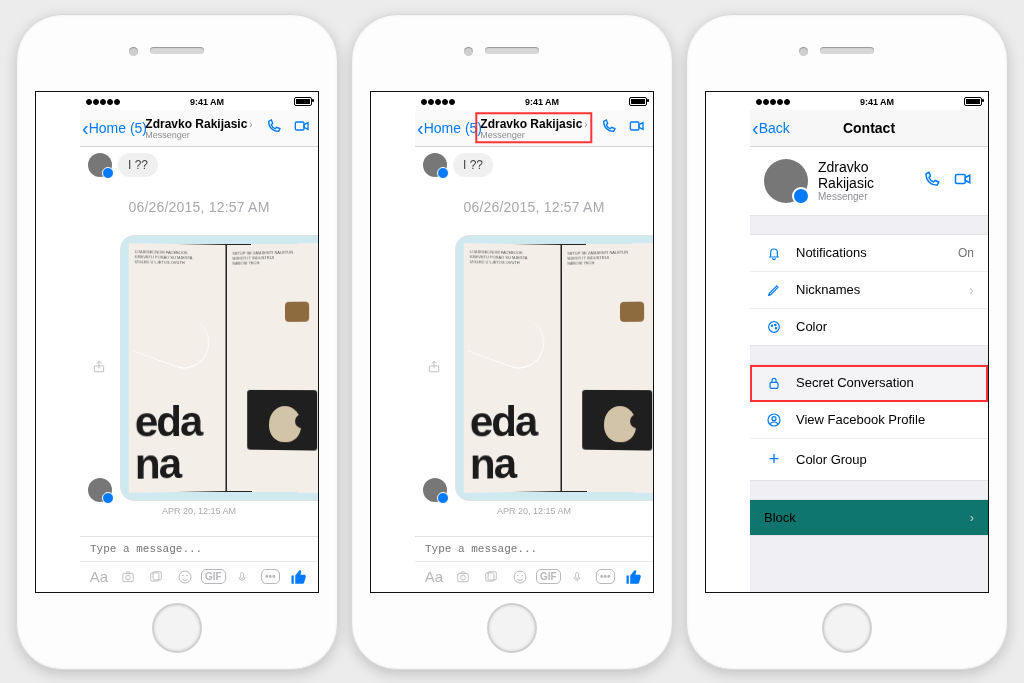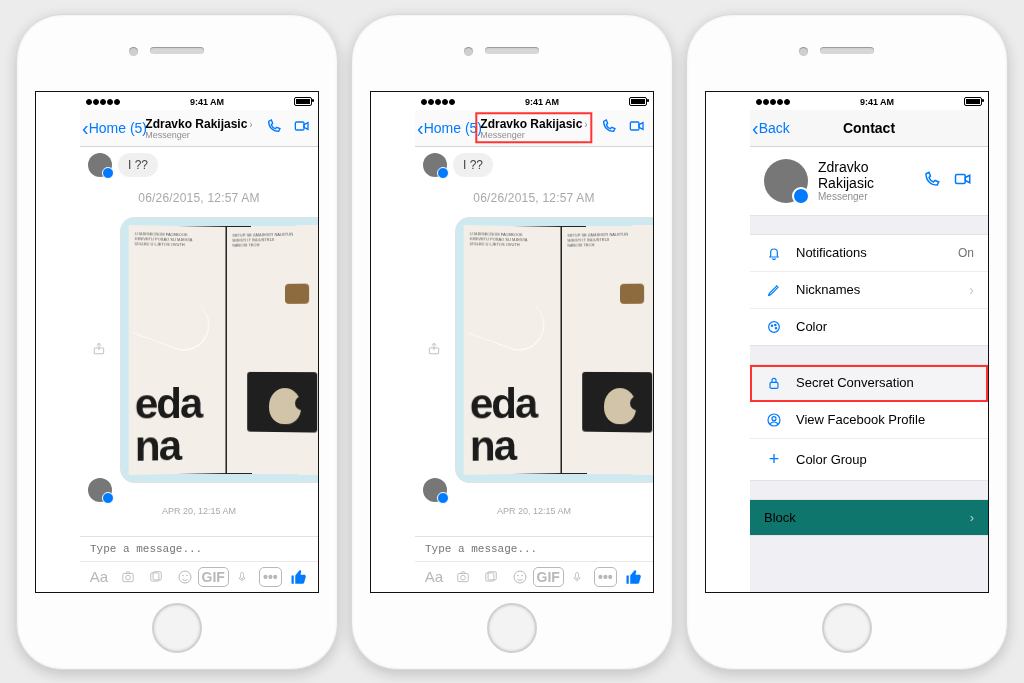--- a/index.html
+++ b/index.html
@@ -30,21 +30,21 @@
 .nav-title .tchev{font-size:10px;color:#8e8e93;margin-left:2px;}
 .nav-right{position:absolute;right:6px;top:50%;transform:translateY(-50%);display:flex;gap:8px;align-items:center;}
 .icon-call,.icon-video{width:20px;height:16px;color:#007aff;}
 .hl-red{outline:2px solid #f33;outline-offset:-1px;}
 
 .chat{flex:1;overflow:hidden;background:#fff;position:relative;}
 .msg-row{display:flex;align-items:flex-start;gap:6px;padding:6px 8px 2px 8px;}
 .avatar{width:24px;height:24px;border-radius:50%;background:#777;position:relative;flex-shrink:0;}
 .avatar .badge{position:absolute;right:-2px;bottom:-2px;width:10px;height:10px;border-radius:50%;background:#007aff;border:1.5px solid #fff;}
 .bubble{background:#f1f0f0;border-radius:14px;padding:5px 10px;font-size:12px;color:#444;}
-.ts{text-align:center;font-size:12px;color:#a9a9ad;letter-spacing:.2px;margin:12px 0;}
+.ts{text-align:center;font-size:14px;color:#a9a9ad;letter-spacing:.2px;margin:20px 0;}
 .img-msg{margin:2px 8px 2px 40px;position:relative;}
 .img-msg .share{position:absolute;left:-28px;top:50%;transform:translateY(-50%);color:#b8b8bc;font-size:14px;}
 .photo{width:210px;height:264px;border-radius:14px;background:#cfe9f0;overflow:hidden;position:relative;border:1px solid #e2e2e2;}
 .book{position:absolute;left:8px;right:8px;top:8px;bottom:8px;background:#252525;border-radius:2px;display:flex;}
 .page{flex:1;background:#f3efe8;position:relative;overflow:hidden;}
 .page.left{transform:perspective(400px) rotateY(4deg);}
 .page.right{transform:perspective(400px) rotateY(-4deg);}
 .ptxt{position:absolute;top:6px;left:6px;right:6px;font-size:4px;line-height:1.3;color:#555;}
 .plabel{position:absolute;left:6px;bottom:6px;font-size:42px;font-weight:900;color:#1b1b1b;letter-spacing:-2px;font-family:Impact,sans-serif;}
 .spread{position:absolute;right:6px;bottom:42px;width:70px;height:60px;background:#1f1f1f;border-radius:3px;}
@@ -55,21 +55,21 @@
 .avatar2{position:absolute;left:8px;bottom:34px;width:24px;height:24px;border-radius:50%;background:#777;}
 .avatar2 .badge{position:absolute;right:-2px;bottom:-2px;width:10px;height:10px;border-radius:50%;background:#007aff;border:1.5px solid #fff;}
 .ts2{position:absolute;left:0;right:0;bottom:20px;text-align:center;font-size:9px;color:#a9a9ad;}
 
 .inputbar{height:24px;border-top:1px solid #e2e2e2;display:flex;align-items:center;padding:0 8px;}
 .inputbar input{flex:1;border:0;font-size:11px;color:#9b9b9f;background:transparent;outline:none;font-family:Liberation Mono, monospace;}
 .toolbar{height:30px;border-top:1px solid #e9e9e9;display:flex;align-items:center;justify-content:space-between;padding:0 8px;}
 .toolbar .ti{color:#b8b8bc;font-size:15px;display:flex;align-items:center;justify-content:center;width:22px;}
 .toolbar .ti svg{display:block;}
 .toolbar .like{color:#007aff;}
-.pillbox{border:1px solid #b8b8bc;border-radius:5px;font-size:14px;padding:1px 3px;color:#b8b8bc;font-weight:600;}
+.pillbox{border:1px solid #b8b8bc;border-radius:5px;font-size:10px;padding:1px 3px;color:#b8b8bc;font-weight:600;}
 
 .contact{flex:1;background:#efeff4;overflow:hidden;}
 .c-head{background:#fff;padding:12px 14px;display:flex;align-items:center;gap:10px;border-bottom:1px solid #e3e3e7;margin-bottom:18px;}
 .c-avatar{width:44px;height:44px;border-radius:50%;background:#777;position:relative;}
 .c-avatar .badge{position:absolute;right:-2px;bottom:-2px;width:14px;height:14px;border-radius:50%;background:#007aff;border:2px solid #fff;}
 .c-name{flex:1;}
 .c-name .n1{font-size:14px;color:#000;}
 .c-name .n2{font-size:10px;color:#8e8e93;}
 .c-icons{display:flex;gap:10px;color:#007aff;}
 .section{background:#fff;border-top:1px solid #e3e3e7;border-bottom:1px solid #e3e3e7;margin-bottom:18px;}

